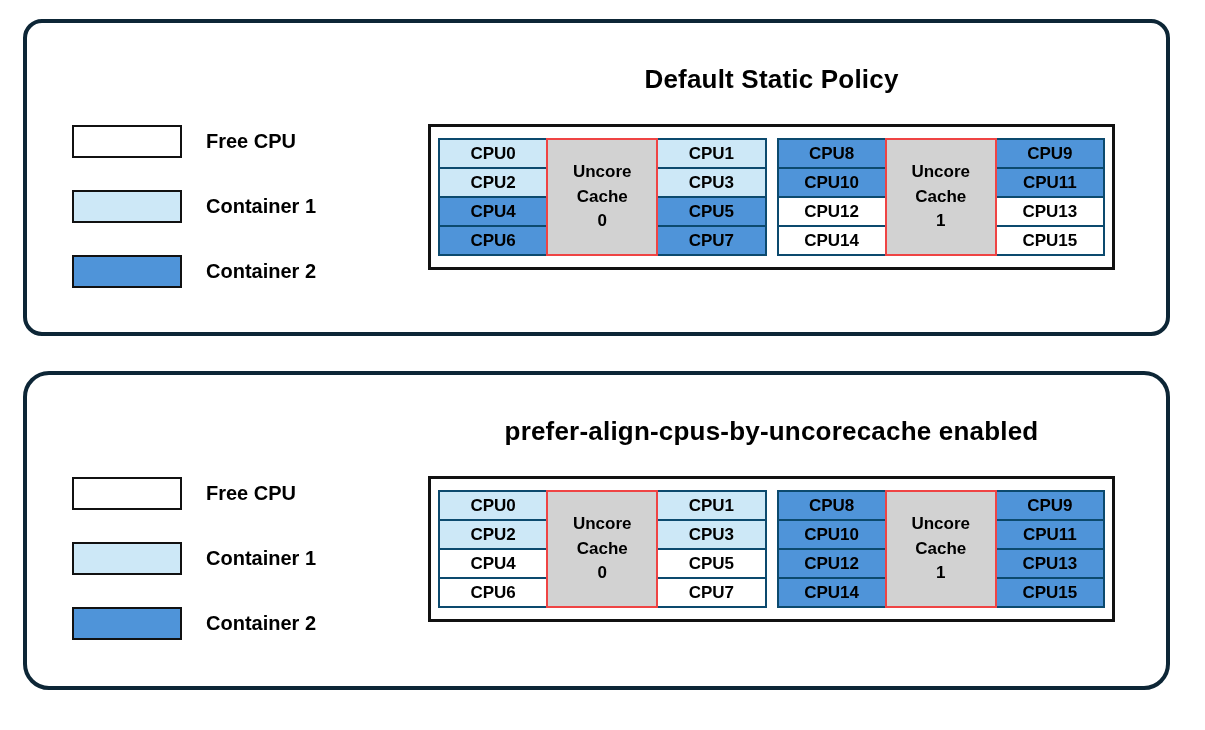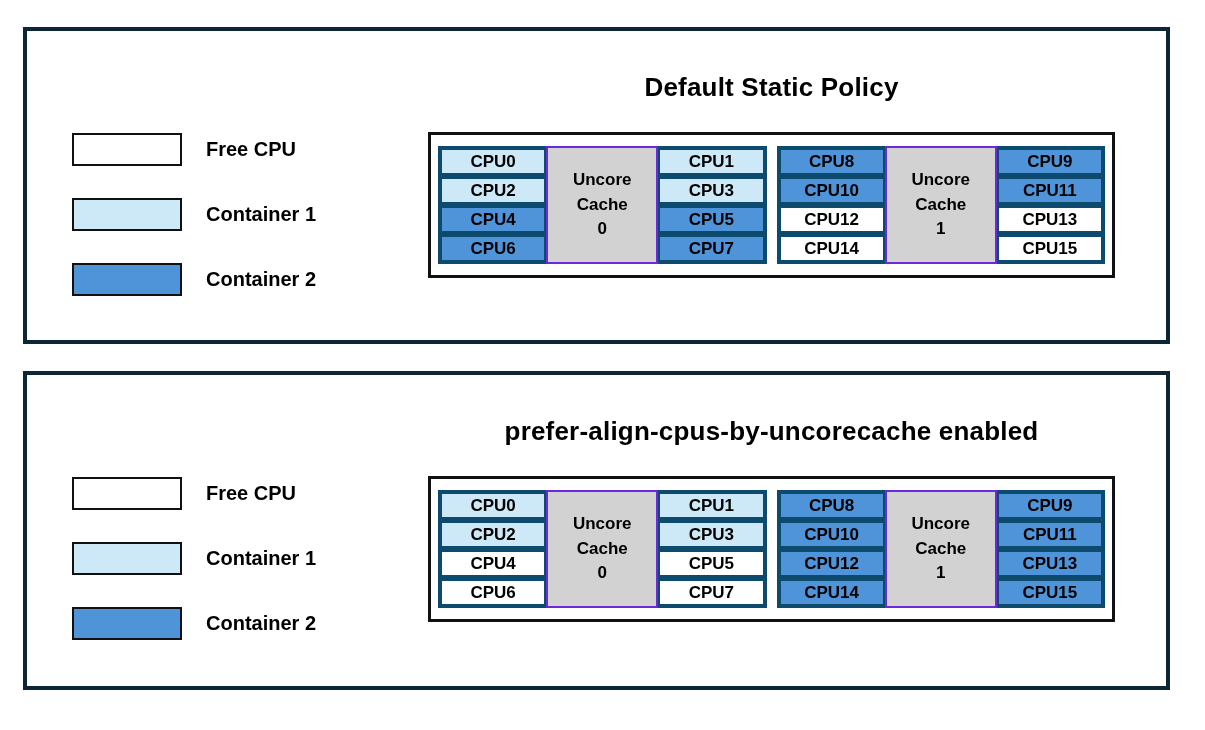--- a/index.html
+++ b/index.html
@@ -13,22 +13,22 @@
     overflow: hidden;
   }
   .panel {
     position: absolute;
     left: 23px;
     width: 1147px;
     border: 4px solid #0d2636;
     background: #ffffff;
     box-sizing: border-box;
   }
-  .panel.p0 { top: 27px;  height: 317px; }
-  .panel.p1 { top: 371px; height: 319px; }
+  .panel.p0 { top: 19px;  height: 317px; border-radius: 19px; }
+  .panel.p1 { top: 371px; height: 319px; border-radius: 26px; }
 
   .panel-title {
     position: absolute;
     left: 401px;
     top: 41px;
     width: 687px;
     margin: 0;
     text-align: center;
     font-size: 26px;
     font-weight: bold;
@@ -78,33 +78,33 @@
     align-items: stretch;
   }
   .cpu-col {
     flex: 1 1 0;
     display: flex;
     flex-direction: column;
   }
   .cpu-cell {
     height: 31px;
     box-sizing: border-box;
-    border: 4px solid #0c4a6e;
+    border: 2px solid #0c4a6e;
     margin-top: -2px;
     display: flex;
     align-items: center;
     justify-content: center;
     font-size: 17px;
     font-weight: bold;
   }
   .cpu-cell:first-child { margin-top: 0; }
   .cache-box {
     flex: 0 0 112px;
     box-sizing: border-box;
-    border: 2px solid #6d28d9;
+    border: 2px solid #ef4444;
     margin: 0 -2px;
     z-index: 1;
     display: flex;
     align-items: center;
     justify-content: center;
     text-align: center;
     font-size: 17px;
     font-weight: bold;
     line-height: 1.45;
     white-space: pre-line;

